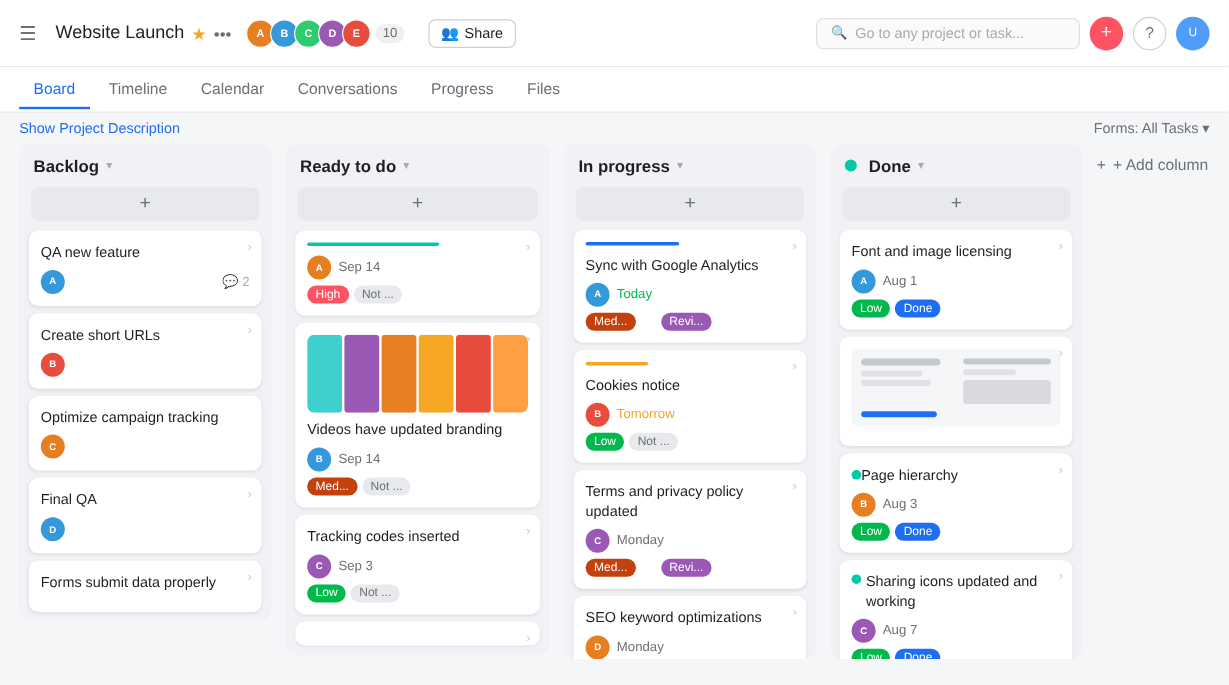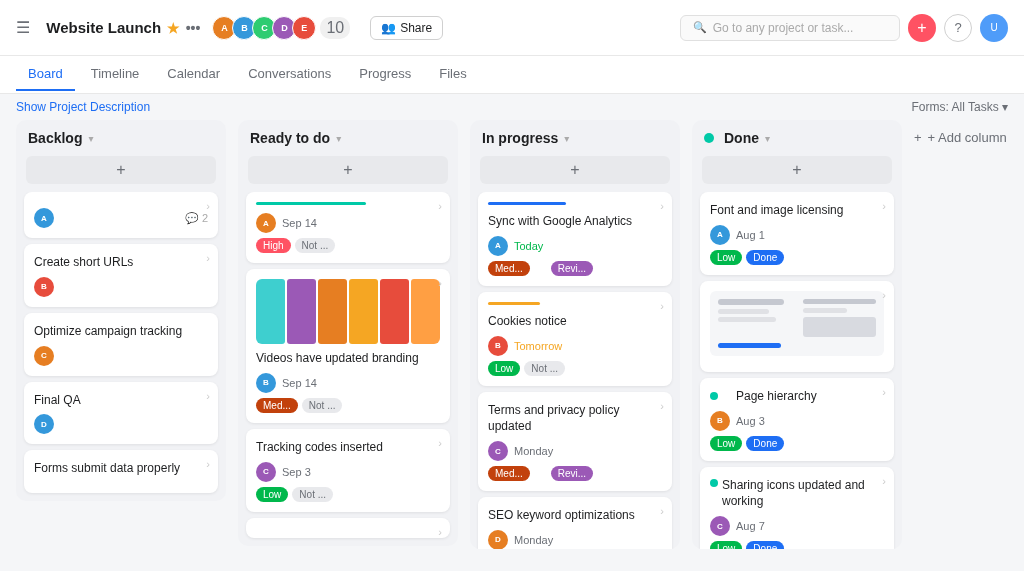--- a/index.html
+++ b/index.html
@@ -1,27 +1,27 @@
 <!DOCTYPE html>
 <html><head>
   <meta charset="utf-8">
   <style>
     * { box-sizing: border-box; margin: 0; padding: 0; }
     body { font-family: -apple-system, BlinkMacSystemFont, 'Segoe UI', sans-serif; background: #f5f6f8; font-size: 13px; color: #1e1f21; overflow: hidden; }
 
     
     .header { background: #fff; border-bottom: 1px solid #e8e8e8; padding: 0 16px; height: 56px; display: flex; align-items: center; gap: 12px; }
     .menu-icon { font-size: 16px; color: #6b6f76; cursor: pointer; margin-right: 4px; }
-    .project-title { font-size: 15px; font-weight: 700; color: #1e1f21; display: flex; align-items: center; gap: 6px; }
+    .project-title { font-size: 15px; font-weight: 400; color: #1e1f21; display: flex; align-items: center; gap: 6px; }
     .star-icon { color: #f5a623; font-size: 14px; }
     .more-icon { color: #6b6f76; font-size: 14px; cursor: pointer; }
     .avatar-stack { display: flex; align-items: center; gap: -4px; }
     .avatar { width: 24px; height: 24px; border-radius: 50%; display: inline-flex; align-items: center; justify-content: center; font-size: 9px; font-weight: 600; color: #fff; border: 1.5px solid #fff; margin-left: -4px; }
     .avatar:first-child { margin-left: 0; }
-    .count-badge { background: #f0f0f0; border-radius: 10px; padding: 2px 6px; font-size: 16px; color: #6b6f76; margin-left: 4px; }
+    .count-badge { background: #f0f0f0; border-radius: 10px; padding: 2px 6px; font-size: 11px; color: #6b6f76; margin-left: 4px; }
     .share-btn { border: 1px solid #d0d0d0; border-radius: 6px; padding: 4px 10px; font-size: 12px; color: #1e1f21; background: #fff; cursor: pointer; display: flex; align-items: center; gap: 4px; margin-left: 8px; }
     .header-right { margin-left: auto; display: flex; align-items: center; gap: 8px; }
     .search-bar { border: 1px solid #e0e0e0; border-radius: 6px; padding: 5px 12px; width: 220px; font-size: 12px; color: #aaa; background: #fafafa; display: flex; align-items: center; gap: 6px; }
     .search-bar span { font-size: 11px; }
     .icon-circle { width: 28px; height: 28px; border-radius: 50%; background: #ff5263; display: flex; align-items: center; justify-content: center; color: #fff; font-size: 16px; cursor: pointer; }
     .help-circle { width: 28px; height: 28px; border-radius: 50%; border: 1.5px solid #d0d0d0; display: flex; align-items: center; justify-content: center; color: #6b6f76; font-size: 13px; cursor: pointer; }
     .user-avatar { width: 28px; height: 28px; border-radius: 50%; background: #4f9cf9; display: flex; align-items: center; justify-content: center; font-size: 10px; color: #fff; cursor: pointer; }
 
     
     .nav-tabs { background: #fff; border-bottom: 1px solid #e8e8e8; padding: 0 16px; display: flex; align-items: center; gap: 4px; height: 38px; }
@@ -139,20 +139,21 @@
   <div class="column">
     <div class="col-header">
       <span class="col-title">Backlog</span>
       <span class="col-chevron">▾</span>
     </div>
     <button class="col-add-btn">+</button>
     <div class="col-cards">
 
       <div class="card">
         <span class="card-chevron">›</span>
+        <div class="card-title">QA new feature</div>
         <div class="card-footer">
           <div class="card-avatar" style="background:#3498db">A</div>
           <span class="card-comment">💬 2</span>
         </div>
       </div>
 
       <div class="card">
         <span class="card-chevron">›</span>
         <div class="card-title">Create short URLs</div>
         <div class="card-footer">
@@ -344,21 +345,21 @@
               <div style="height:5px;background:#e0e1e5;border-radius:3px;margin-bottom:3px;width:60%"></div>
               <div style="height:20px;background:#d8dae0;border-radius:3px;width:100%;margin-top:4px;"></div>
             </div>
           </div>
           <div style="height:5px;background:#1e6ef4;border-radius:3px;width:40%;margin-top:4px;"></div>
         </div>
       </div>
 
       <div class="card">
         <span class="card-chevron">›</span>
-        <div style="display:flex;align-items:center;gap:18px;margin-bottom:4px">
+        <div style="display:flex;align-items:center;gap:0;margin-bottom:4px">
           <span style="width:8px;height:8px;border-radius:50%;background:#00c9a7;display:inline-block;"></span>
           <span class="card-title" style="margin-bottom:0">Page hierarchy</span>
         </div>
         <div class="card-footer">
           <div class="card-avatar" style="background:#e67e22">B</div>
           <span class="card-date">Aug 3</span>
         </div>
         <div class="tags">
           <span class="tag tag-low">Low</span>
           <span class="tag tag-done">Done</span>

